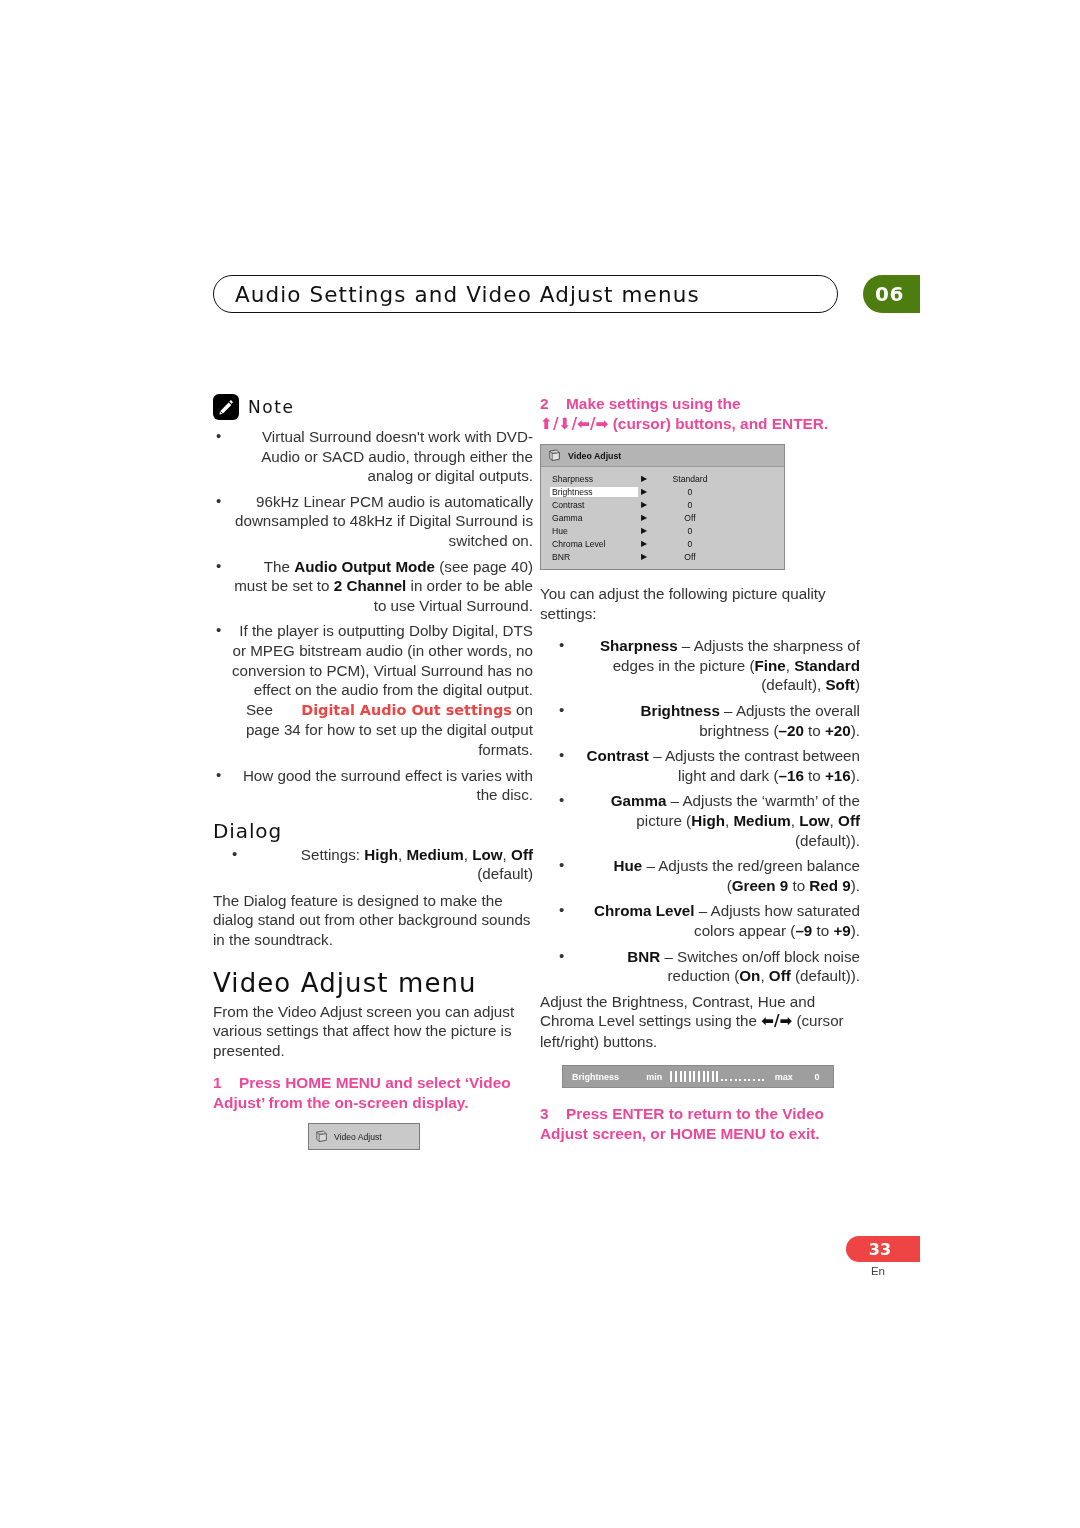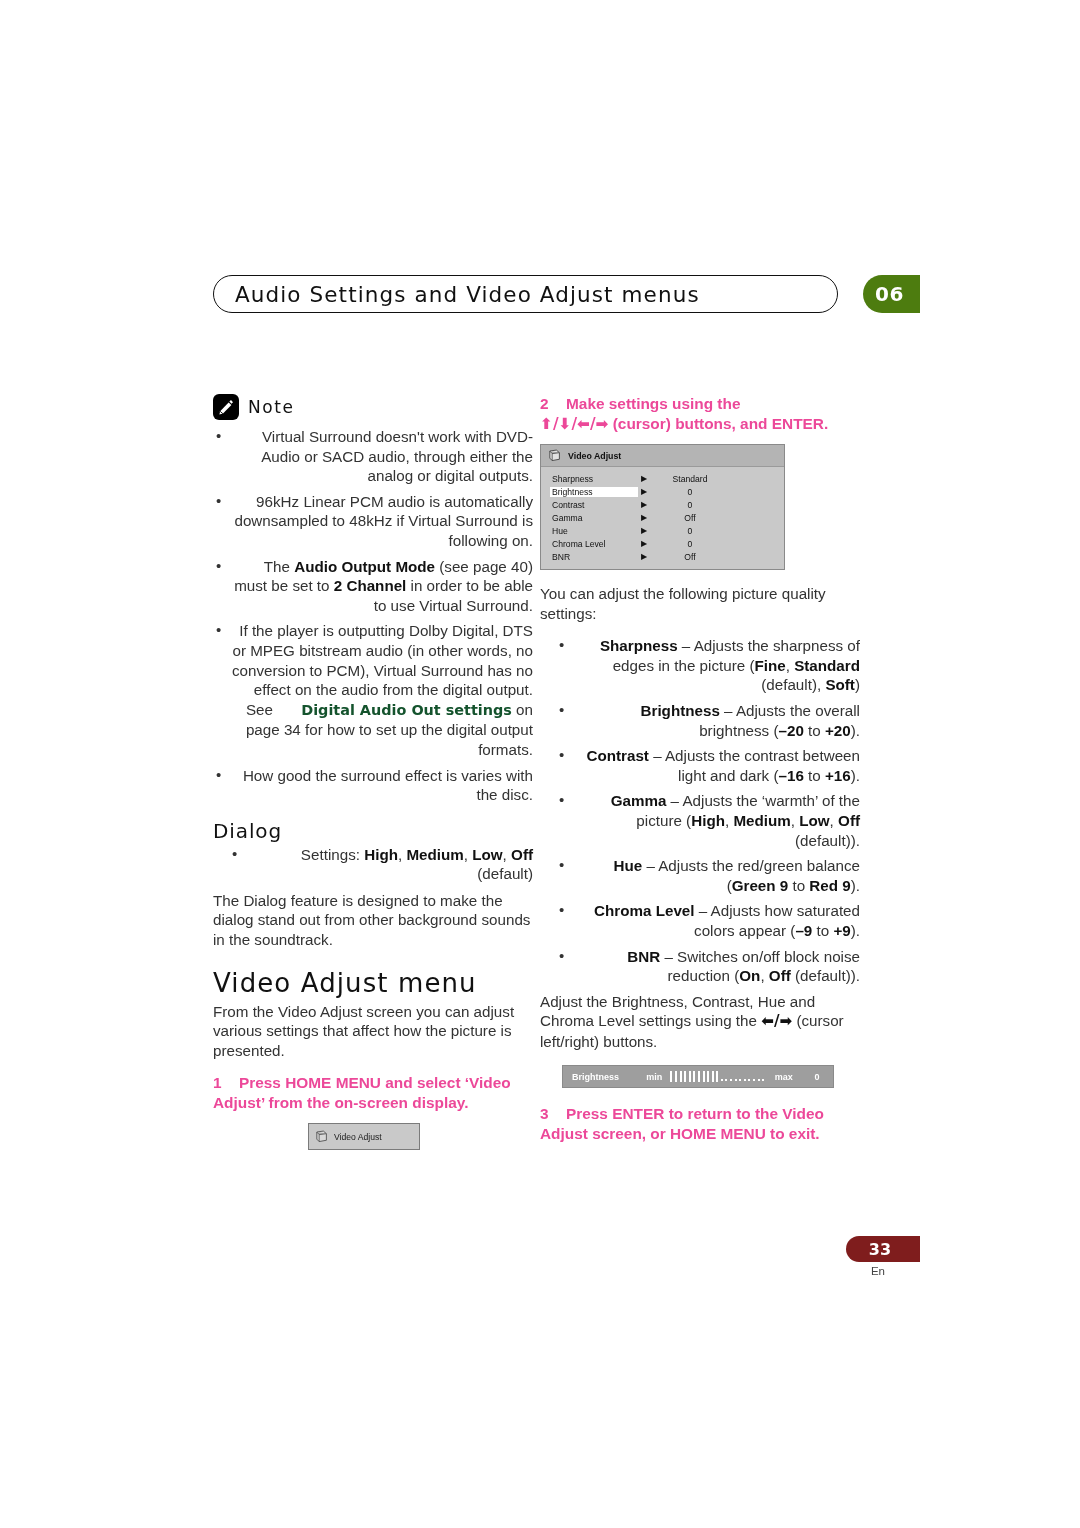--- a/index.html
+++ b/index.html
@@ -136,21 +136,21 @@
     font-size: 15px;
     color: #333;
   }
   ul.bl.indent { padding-left: 16px; }
 
   b, strong { color: #111; font-weight: 700; }
   .alt-bold {
     font-family: "DejaVu Sans", sans-serif;
     font-weight: 700;
     font-size: 14.4px;
-    color: #14532d;
+    color: #ef4444;
     margin-left: 24px;
   }
 
   
   .h-sub {
     font-size: 20px;
     letter-spacing: 0.9px;
     color: #111;
     margin: 0 0 2px 0;
     font-family: "DejaVu Sans", sans-serif;
@@ -299,21 +299,21 @@
   .pagenum-wrap {
     position: absolute;
     left: 846px;
     top: 1236px;
     width: 74px;
     text-align: center;
   }
   .pagenum {
     width: 74px;
     height: 26px;
-    background: #7f1d1d;
+    background: #ef4444;
     border-radius: 13px 0 0 13px;
     color: #fff;
     font-size: 16px;
     font-weight: 700;
     display: flex;
     align-items: center;
     justify-content: center;
     font-family: "DejaVu Sans", sans-serif;
     box-sizing: border-box;
     padding-right: 6px;
@@ -349,21 +349,21 @@
             <path d="M3.2 13.2 L11.6 4.4 L14.4 7.0 L6.0 15.6 L2.4 16.4 Z" fill="#ffffff"></path>
             <path d="M12.4 3.6 L14.0 2.1 L16.0 4.2 L14.4 5.7 Z" fill="#ffffff"></path>
             <path d="M3.1 13.3 L5.9 15.7" stroke="#000" stroke-width="0.9" fill="none"></path>
           </svg>
         </span>
         <span class="note-label">Note</span>
       </div>
 
       <ul class="bl">
         <li><span>Virtual Surround doesn't work with DVD-Audio or SACD audio, through either the analog or digital outputs.</span></li>
-        <li><span>96kHz Linear PCM audio is automatically downsampled to 48kHz if Virtual Surround is following on.</span></li>
+        <li><span>96kHz Linear PCM audio is automatically downsampled to 48kHz if Digital Surround is switched on.</span></li>
         <li><span>The </span><b>Audio Output Mode</b><span> (see page 40) must be set to </span><b>2 Channel</b><span> in order to be able to use Virtual Surround.</span></li>
         <li><span>If the player is outputting Dolby Digital, DTS or MPEG bitstream audio (in other words, no conversion to PCM), Virtual Surround has no effect on the audio from the digital output. See </span><span class="alt-bold">Digital Audio Out settings</span><span> on page 34 for how to set up the digital output formats.</span></li>
         <li><span>How good the surround effect is varies with the disc.</span></li>
       </ul>
     </div>
 
     <div style="margin-top:14px;">
       <div class="h-sub">Dialog</div>
       <ul class="bl indent">
         <li><span>Settings: </span><b>High</b>, <b>Medium</b>, <b>Low</b>, <b>Off</b> <span>(default)</span></li>

